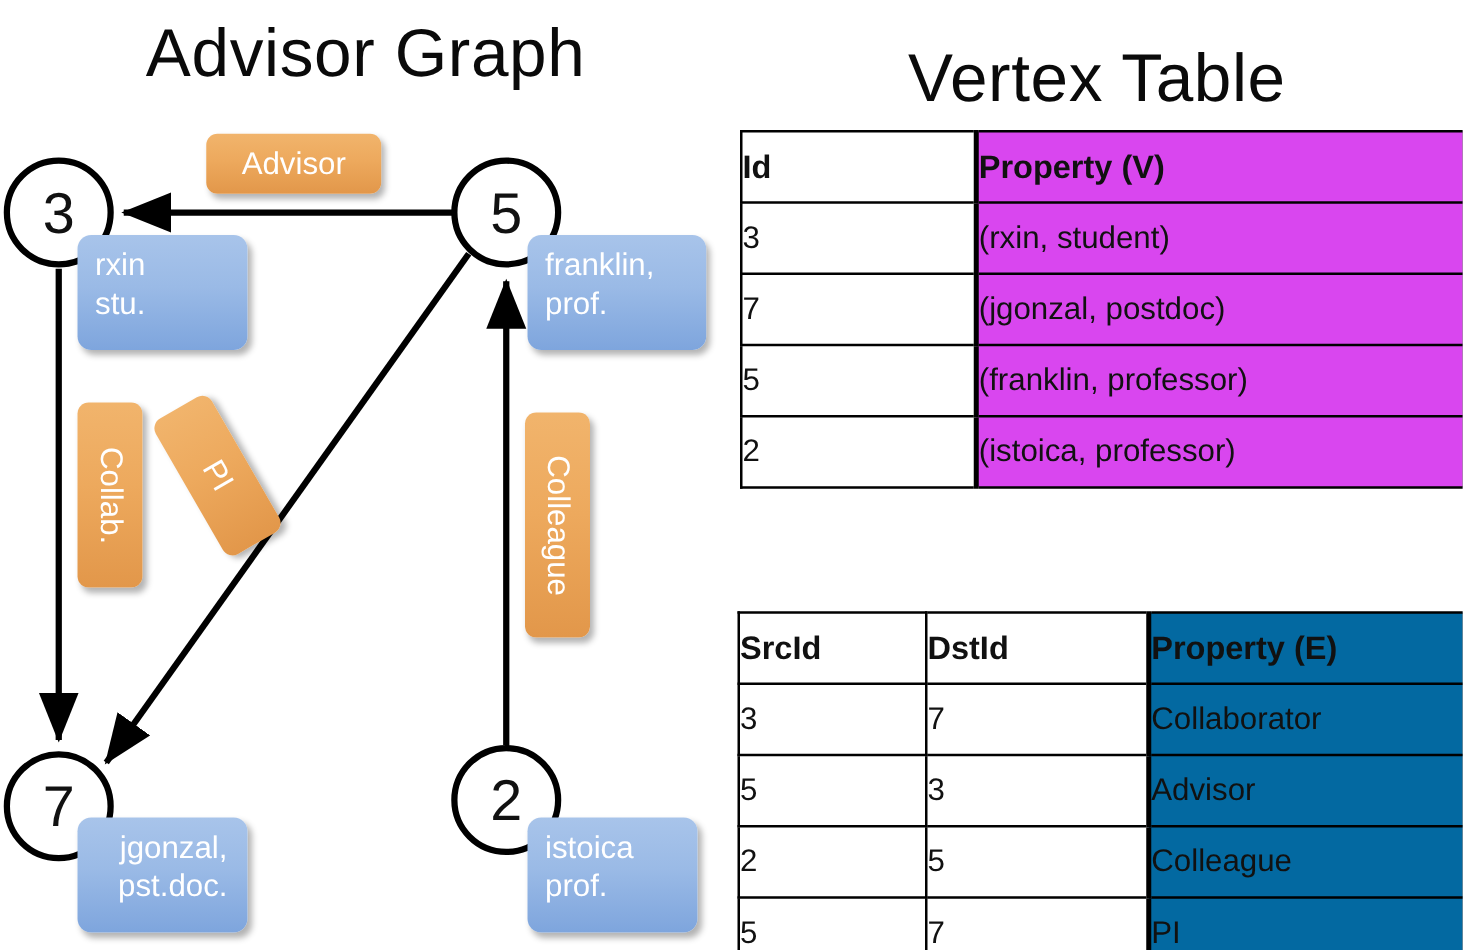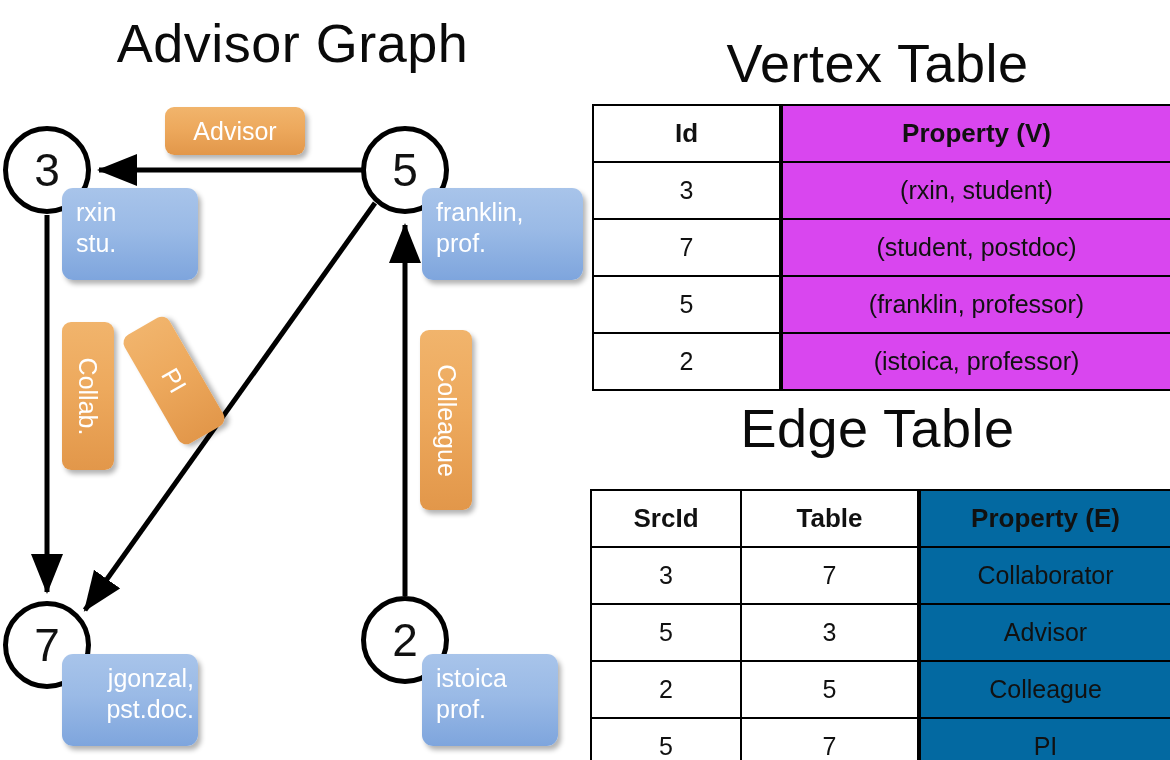--- a/index.html
+++ b/index.html
@@ -53,28 +53,28 @@
 
   
   .prop-box{
     position:absolute;
     border-radius:11px;
     background:linear-gradient(to bottom,#a8c4ea 0%,#9abae6 45%,#7ea5dd 100%);
     color:#ffffff;
     font-size:25px;
     font-weight:300;
     line-height:1.22;
-    padding:9px 4px 9px 14px;
+    padding:9px 16px 9px 14px;
     box-sizing:border-box;
     box-shadow:3px 4px 5px rgba(0,0,0,0.30);
     z-index:6;
     white-space:pre-line;
   }
   #prop-rxin{left:62px;top:188px;width:136px;height:92px;}
-  #prop-franklin{left:422px;top:188px;width:161px;height:92px;}
+  #prop-franklin{left:422px;top:188px;width:143px;height:92px;}
   #prop-jgonzal{left:62px;top:654px;width:136px;height:92px;text-align:right;}
   #prop-istoica{left:422px;top:654px;width:136px;height:92px;}
 
   
   .edge-label{
     position:absolute;
     border-radius:9px;
     background:linear-gradient(to bottom,#f1b46c 0%,#eda95d 45%,#e2974a 100%);
     color:#ffffff;
     font-size:25px;
@@ -101,42 +101,41 @@
   table.grid{
     position:absolute;
     border-collapse:collapse;
     table-layout:fixed;
     font-size:25px;
     font-weight:300;
     color:#111;
   }
   table.grid td,table.grid th{
     border:2px solid #000;
-    text-align:center;
+    text-align:left;
     font-weight:300;
     padding:0;
     height:55px;
     vertical-align:middle;
   }
   table.grid th{font-weight:bold;font-size:26px;}
   .cell-blue{background:#d946ef;}
   .cell-orange{background:#0369a1;}
   .colsep{border-left:4px solid #000 !important;}
 
   #vertex-table{left:592px;top:104px;width:578px;}
   #edge-table{left:590px;top:489px;width:580px;}
 </style>
 </head>
 <body>
 
 <div class="stage">
 
   <div class="title" id="title-property-graph">Advisor Graph</div>
   <div class="title" id="title-vertex-table">Vertex Table</div>
-  <div class="title" id="title-edge-table">Edge Table</div>
 
   <div id="graph-panel">
 
     <svg id="graph-edges" viewBox="0 0 585 760">
       <defs>
         <marker id="arrowhead" markerWidth="9" markerHeight="9" refX="7.6" refY="3.2" orient="auto" markerUnits="strokeWidth">
           <path d="M0,0 L8,3.2 L0,6.4 z" fill="#000"></path>
         </marker>
       </defs>
 
@@ -188,21 +187,21 @@
         <th class="cell-blue colsep">Property (V)</th>
       </tr>
     </thead>
     <tbody>
       <tr>
         <td>3</td>
         <td class="cell-blue colsep">(rxin, student)</td>
       </tr>
       <tr>
         <td>7</td>
-        <td class="cell-blue colsep">(student, postdoc)</td>
+        <td class="cell-blue colsep">(jgonzal, postdoc)</td>
       </tr>
       <tr>
         <td>5</td>
         <td class="cell-blue colsep">(franklin, professor)</td>
       </tr>
       <tr>
         <td>2</td>
         <td class="cell-blue colsep">(istoica, professor)</td>
       </tr>
     </tbody>
@@ -210,21 +209,21 @@
 
   <table class="grid" id="edge-table">
     <colgroup>
         <col style="width:150px">
         <col style="width:178px">
         <col style="width:252px">
       </colgroup>
     <thead>
       <tr>
         <th>SrcId</th>
-        <th>Table</th>
+        <th>DstId</th>
         <th class="cell-orange colsep">Property (E)</th>
       </tr>
     </thead>
     <tbody>
       <tr>
         <td>3</td>
         <td>7</td>
         <td class="cell-orange colsep">Collaborator</td>
       </tr>
       <tr>

